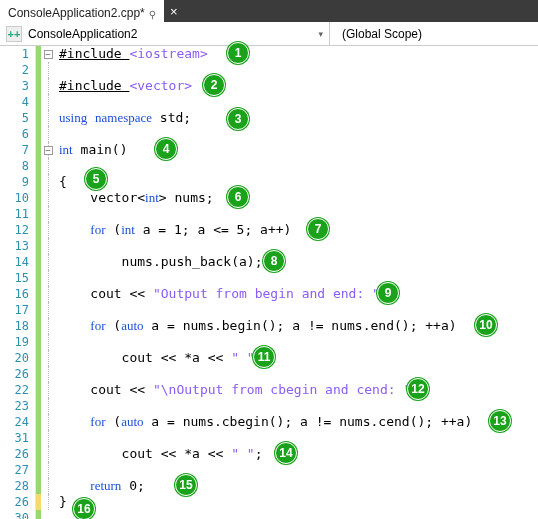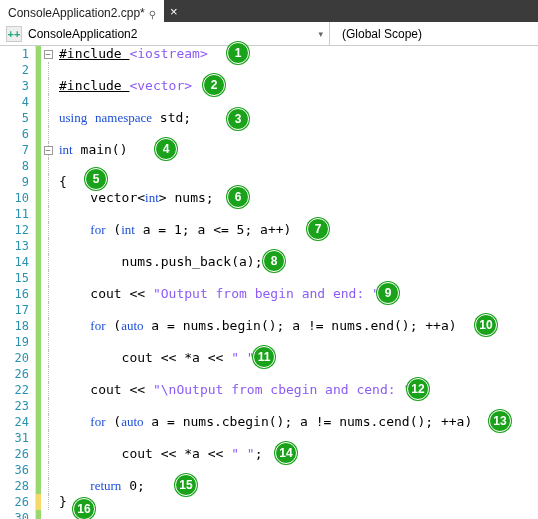--- a/index.html
+++ b/index.html
@@ -184,21 +184,21 @@
       <div>17</div>
       <div>18</div>
     <div>19</div>
       <div>20</div>
       <div>26</div>
     <div>22</div>
       <div>23</div>
       <div>24</div>
     <div>31</div>
       <div>26</div>
-      <div>36</div>
+      <div>27</div>
     <div>28</div>
       <div>26</div>
       <div>30</div>
   </div>
 
   <div class="change-strip">
     <div class="clean"></div>
       <div class="clean"></div>
       <div class="clean"></div>
       <div class="clean"></div>

